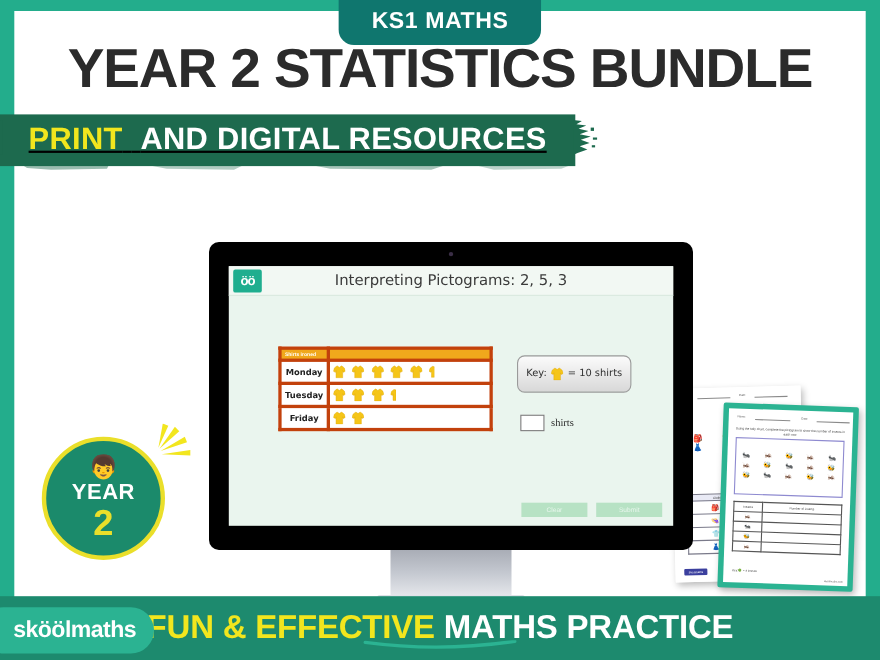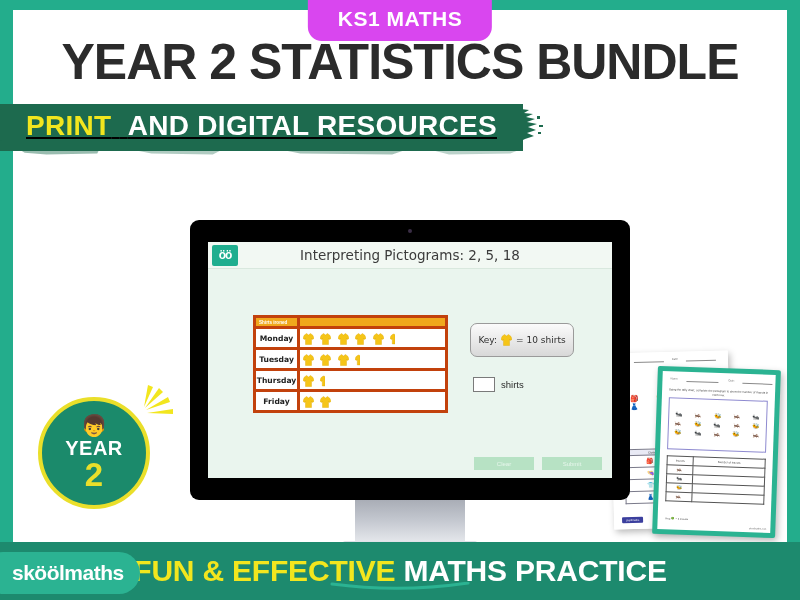--- a/index.html
+++ b/index.html
@@ -24,21 +24,21 @@
   .frame-left { left: 0; }
   .frame-right { right: 0; }
   .frame-top {
     position: absolute; top: 0; left: 0; right: 0; height: 10px;
     background: #23ad8c;
   }
 
   
   .ks-tab {
     position: absolute; top: 0; left: 50%; transform: translateX(-50%);
-    background: #d946ef;
+    background: #0f766e;
     color: #ffffff;
     padding: 7px 30px 10px 30px;
     border-radius: 0 0 14px 14px;
     font-size: 21px;
     font-weight: bold;
     letter-spacing: 0.5px;
     z-index: 6;
     white-space: nowrap;
   }
 
@@ -197,21 +197,21 @@
     background: linear-gradient(180deg,#fbfbfb 0%, #d8d8d8 100%);
     display: flex; align-items: center; justify-content: center;
     font-size: 9px; color: #303030;
     font-family: "DejaVu Sans", sans-serif;
     gap: 4px;
   }
   .answer-row {
     position: absolute; left: 265px; top: 108px;
     display: flex; align-items: center; gap: 6px;
     font-size: 9.5px; color: #2b2b2b;
-    font-family: Liberation Sans, sans-serif;
+    font-family: Liberation Serif, serif;
   }
   .answer-input {
     width: 22px; height: 15px;
     background: #ffffff; border: 1px solid #7a7a7a;
   }
   .slide-buttons {
     position: absolute; right: 10px; bottom: 8px;
     display: flex; gap: 8px;
   }
   .sbtn {
@@ -466,21 +466,21 @@
 
   <div class="stand-neck"></div>
   <div class="stand-base"></div>
 
   <div class="monitor">
     <div class="webcam"></div>
 
     <div class="slide">
       <div class="slide-header">
         <div class="slide-logo">öö</div>
-        <div class="slide-title">Interpreting Pictograms: 2, 5, 18</div>
+        <div class="slide-title">Interpreting Pictograms: 2, 5, 3</div>
       </div>
 
       <div class="slide-body">
 
         <table class="picto">
           <tbody>
               <tr class="hdr">
             <td>Shirts ironed</td>
             <td></td>
           </tr>
@@ -509,31 +509,20 @@
           </tr>
           <tr>
             <td class="daycell">Tuesday</td>
             <td class="iconcell">
               <svg class="shirt" viewBox="0 0 22 24">
                     <path d="M7,1 L2,5 L0,11 L4,13 L5,10 L5,23 L17,23 L17,10 L18,13 L22,11 L20,5 L15,1 L11,4 Z" fill="#f5c518" stroke="#e0a800" stroke-width="0.8"></path>
                   </svg>
               <svg class="shirt" viewBox="0 0 22 24">
                     <path d="M7,1 L2,5 L0,11 L4,13 L5,10 L5,23 L17,23 L17,10 L18,13 L22,11 L20,5 L15,1 L11,4 Z" fill="#f5c518" stroke="#e0a800" stroke-width="0.8"></path>
                   </svg>
-              <svg class="shirt" viewBox="0 0 22 24">
-                    <path d="M7,1 L2,5 L0,11 L4,13 L5,10 L5,23 L17,23 L17,10 L18,13 L22,11 L20,5 L15,1 L11,4 Z" fill="#f5c518" stroke="#e0a800" stroke-width="0.8"></path>
-                  </svg>
-              <svg class="shirt half" viewBox="0 0 11 24">
-                    <path d="M7,1 L2,5 L0,11 L4,13 L5,10 L5,23 L11,23 L11,2 Z" fill="#f5c518" stroke="#e0a800" stroke-width="0.8"></path>
-                  </svg>
-            </td>
-          </tr>
-          <tr>
-            <td class="daycell">Thursday</td>
-            <td class="iconcell">
               <svg class="shirt" viewBox="0 0 22 24">
                     <path d="M7,1 L2,5 L0,11 L4,13 L5,10 L5,23 L17,23 L17,10 L18,13 L22,11 L20,5 L15,1 L11,4 Z" fill="#f5c518" stroke="#e0a800" stroke-width="0.8"></path>
                   </svg>
               <svg class="shirt half" viewBox="0 0 11 24">
                     <path d="M7,1 L2,5 L0,11 L4,13 L5,10 L5,23 L11,23 L11,2 Z" fill="#f5c518" stroke="#e0a800" stroke-width="0.8"></path>
                   </svg>
             </td>
           </tr>
           <tr>
             <td class="daycell">Friday</td>

